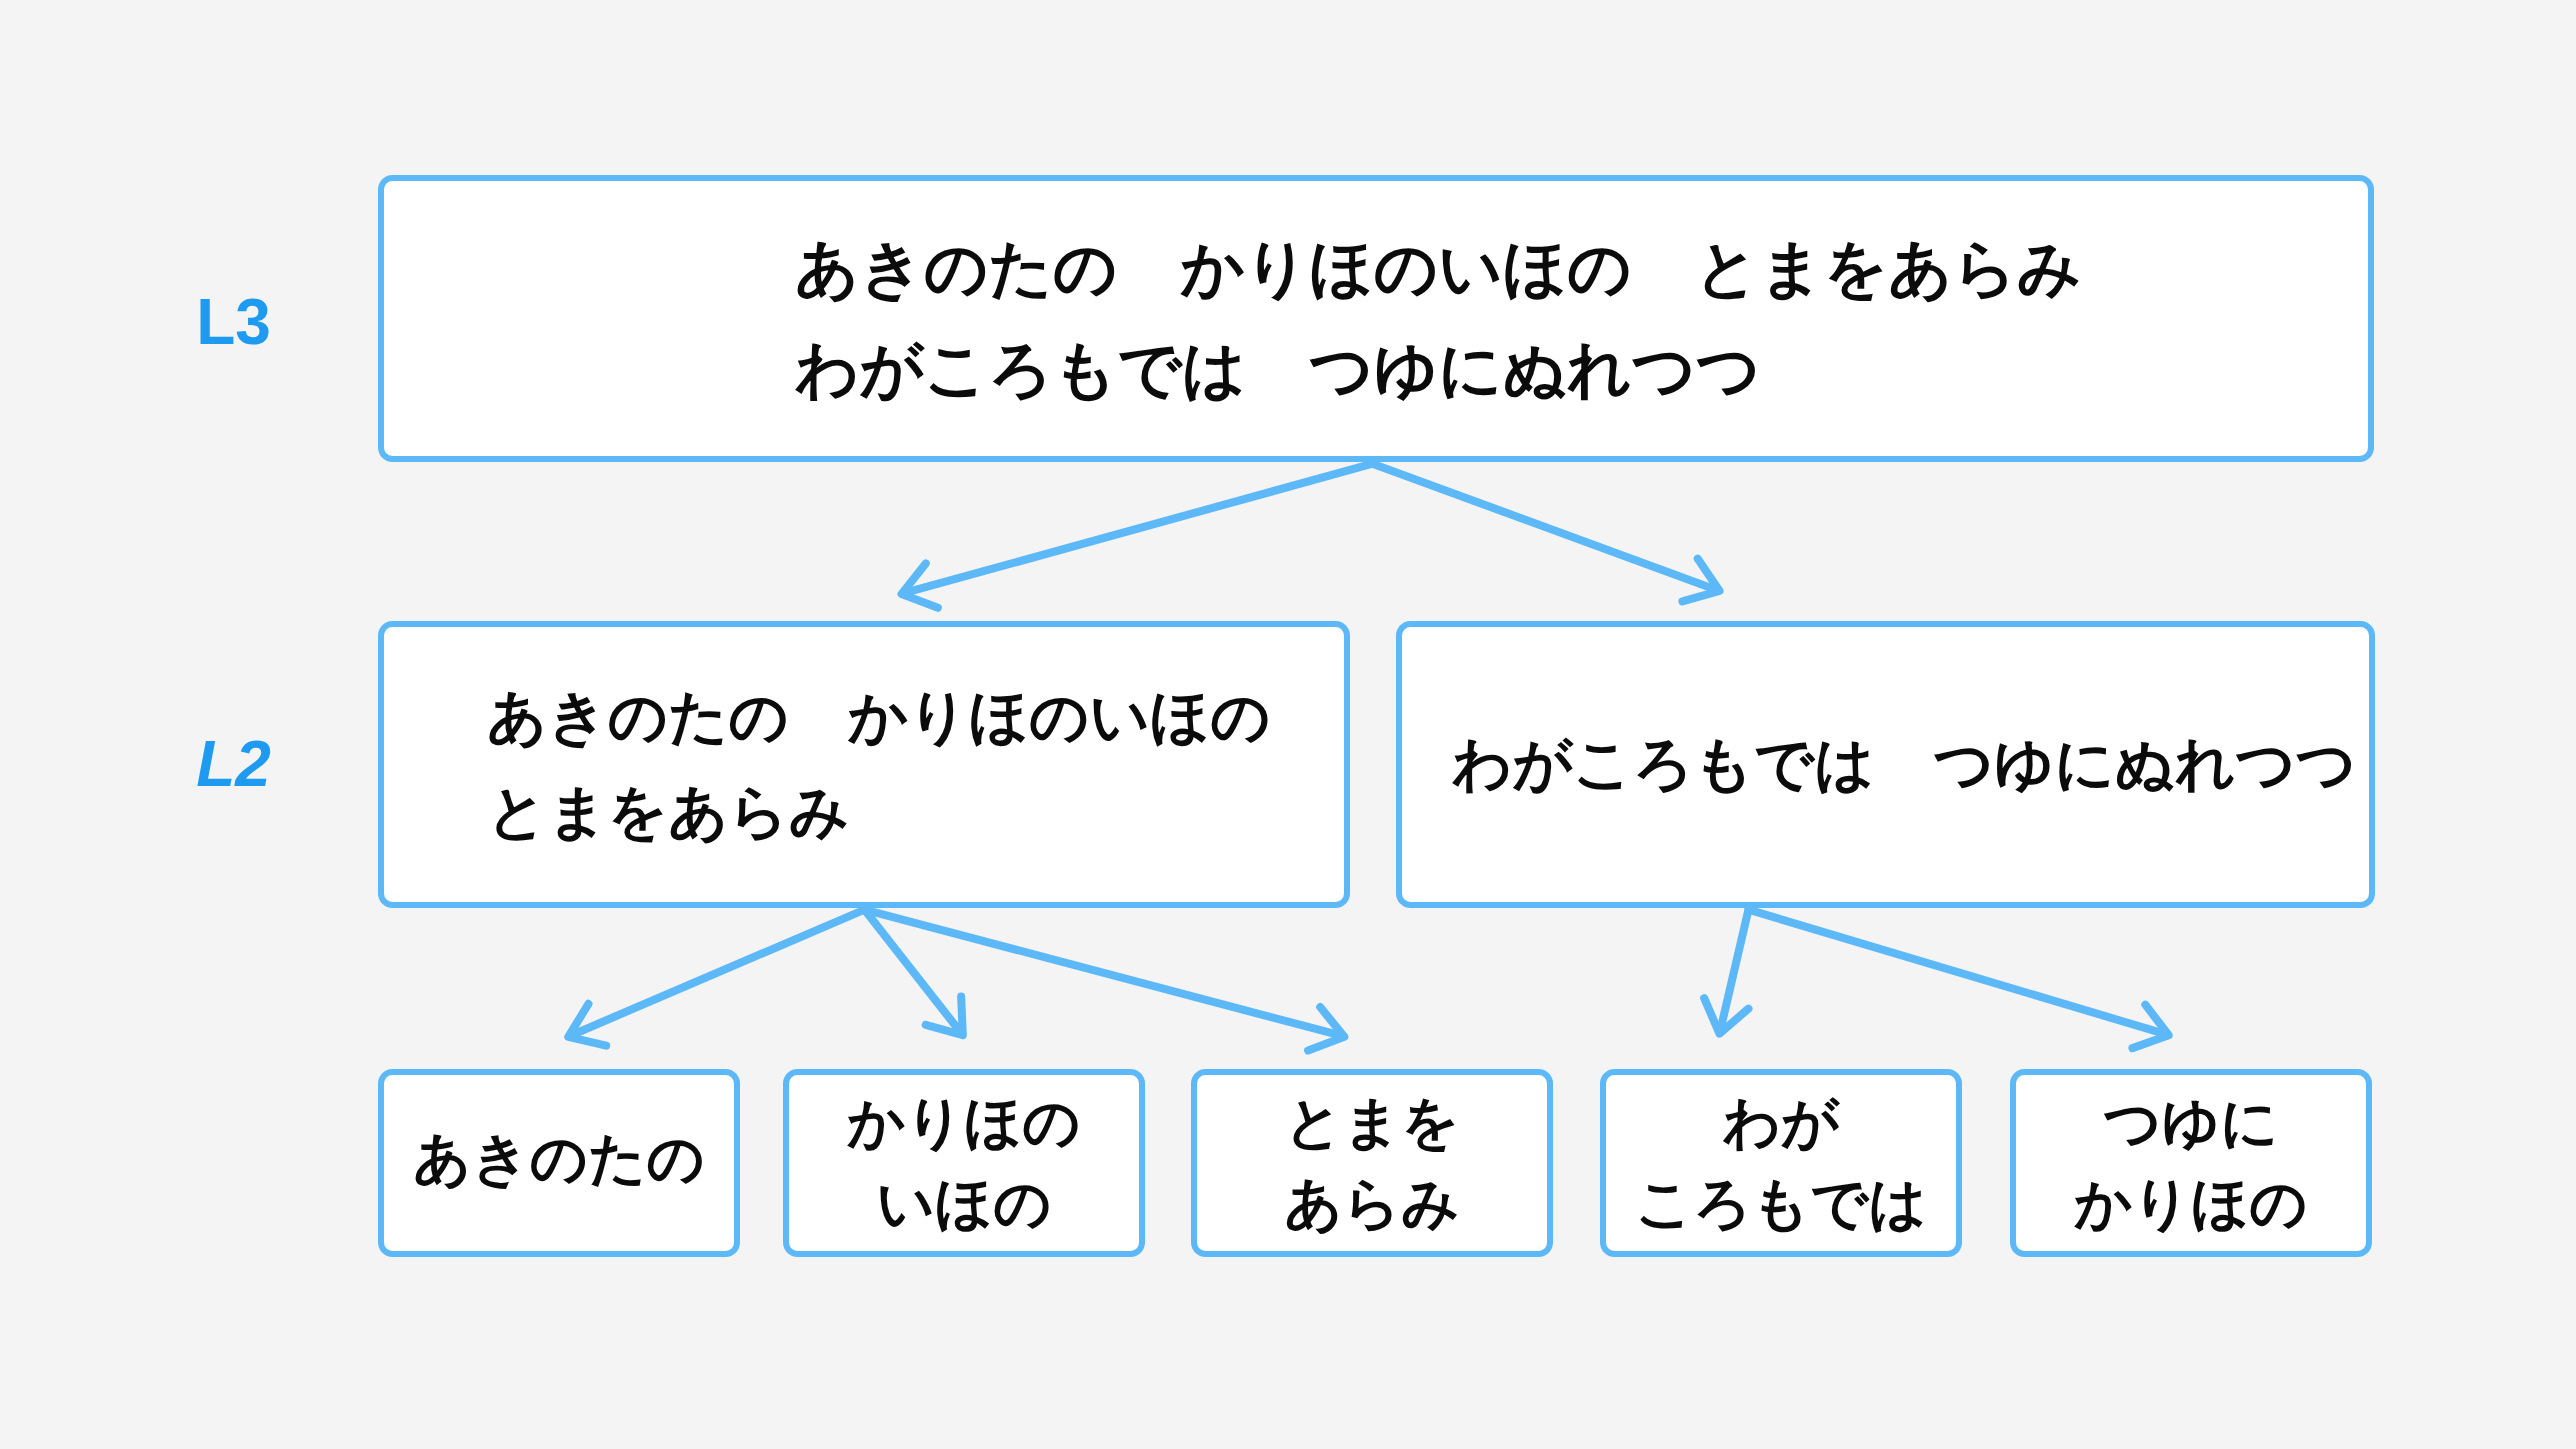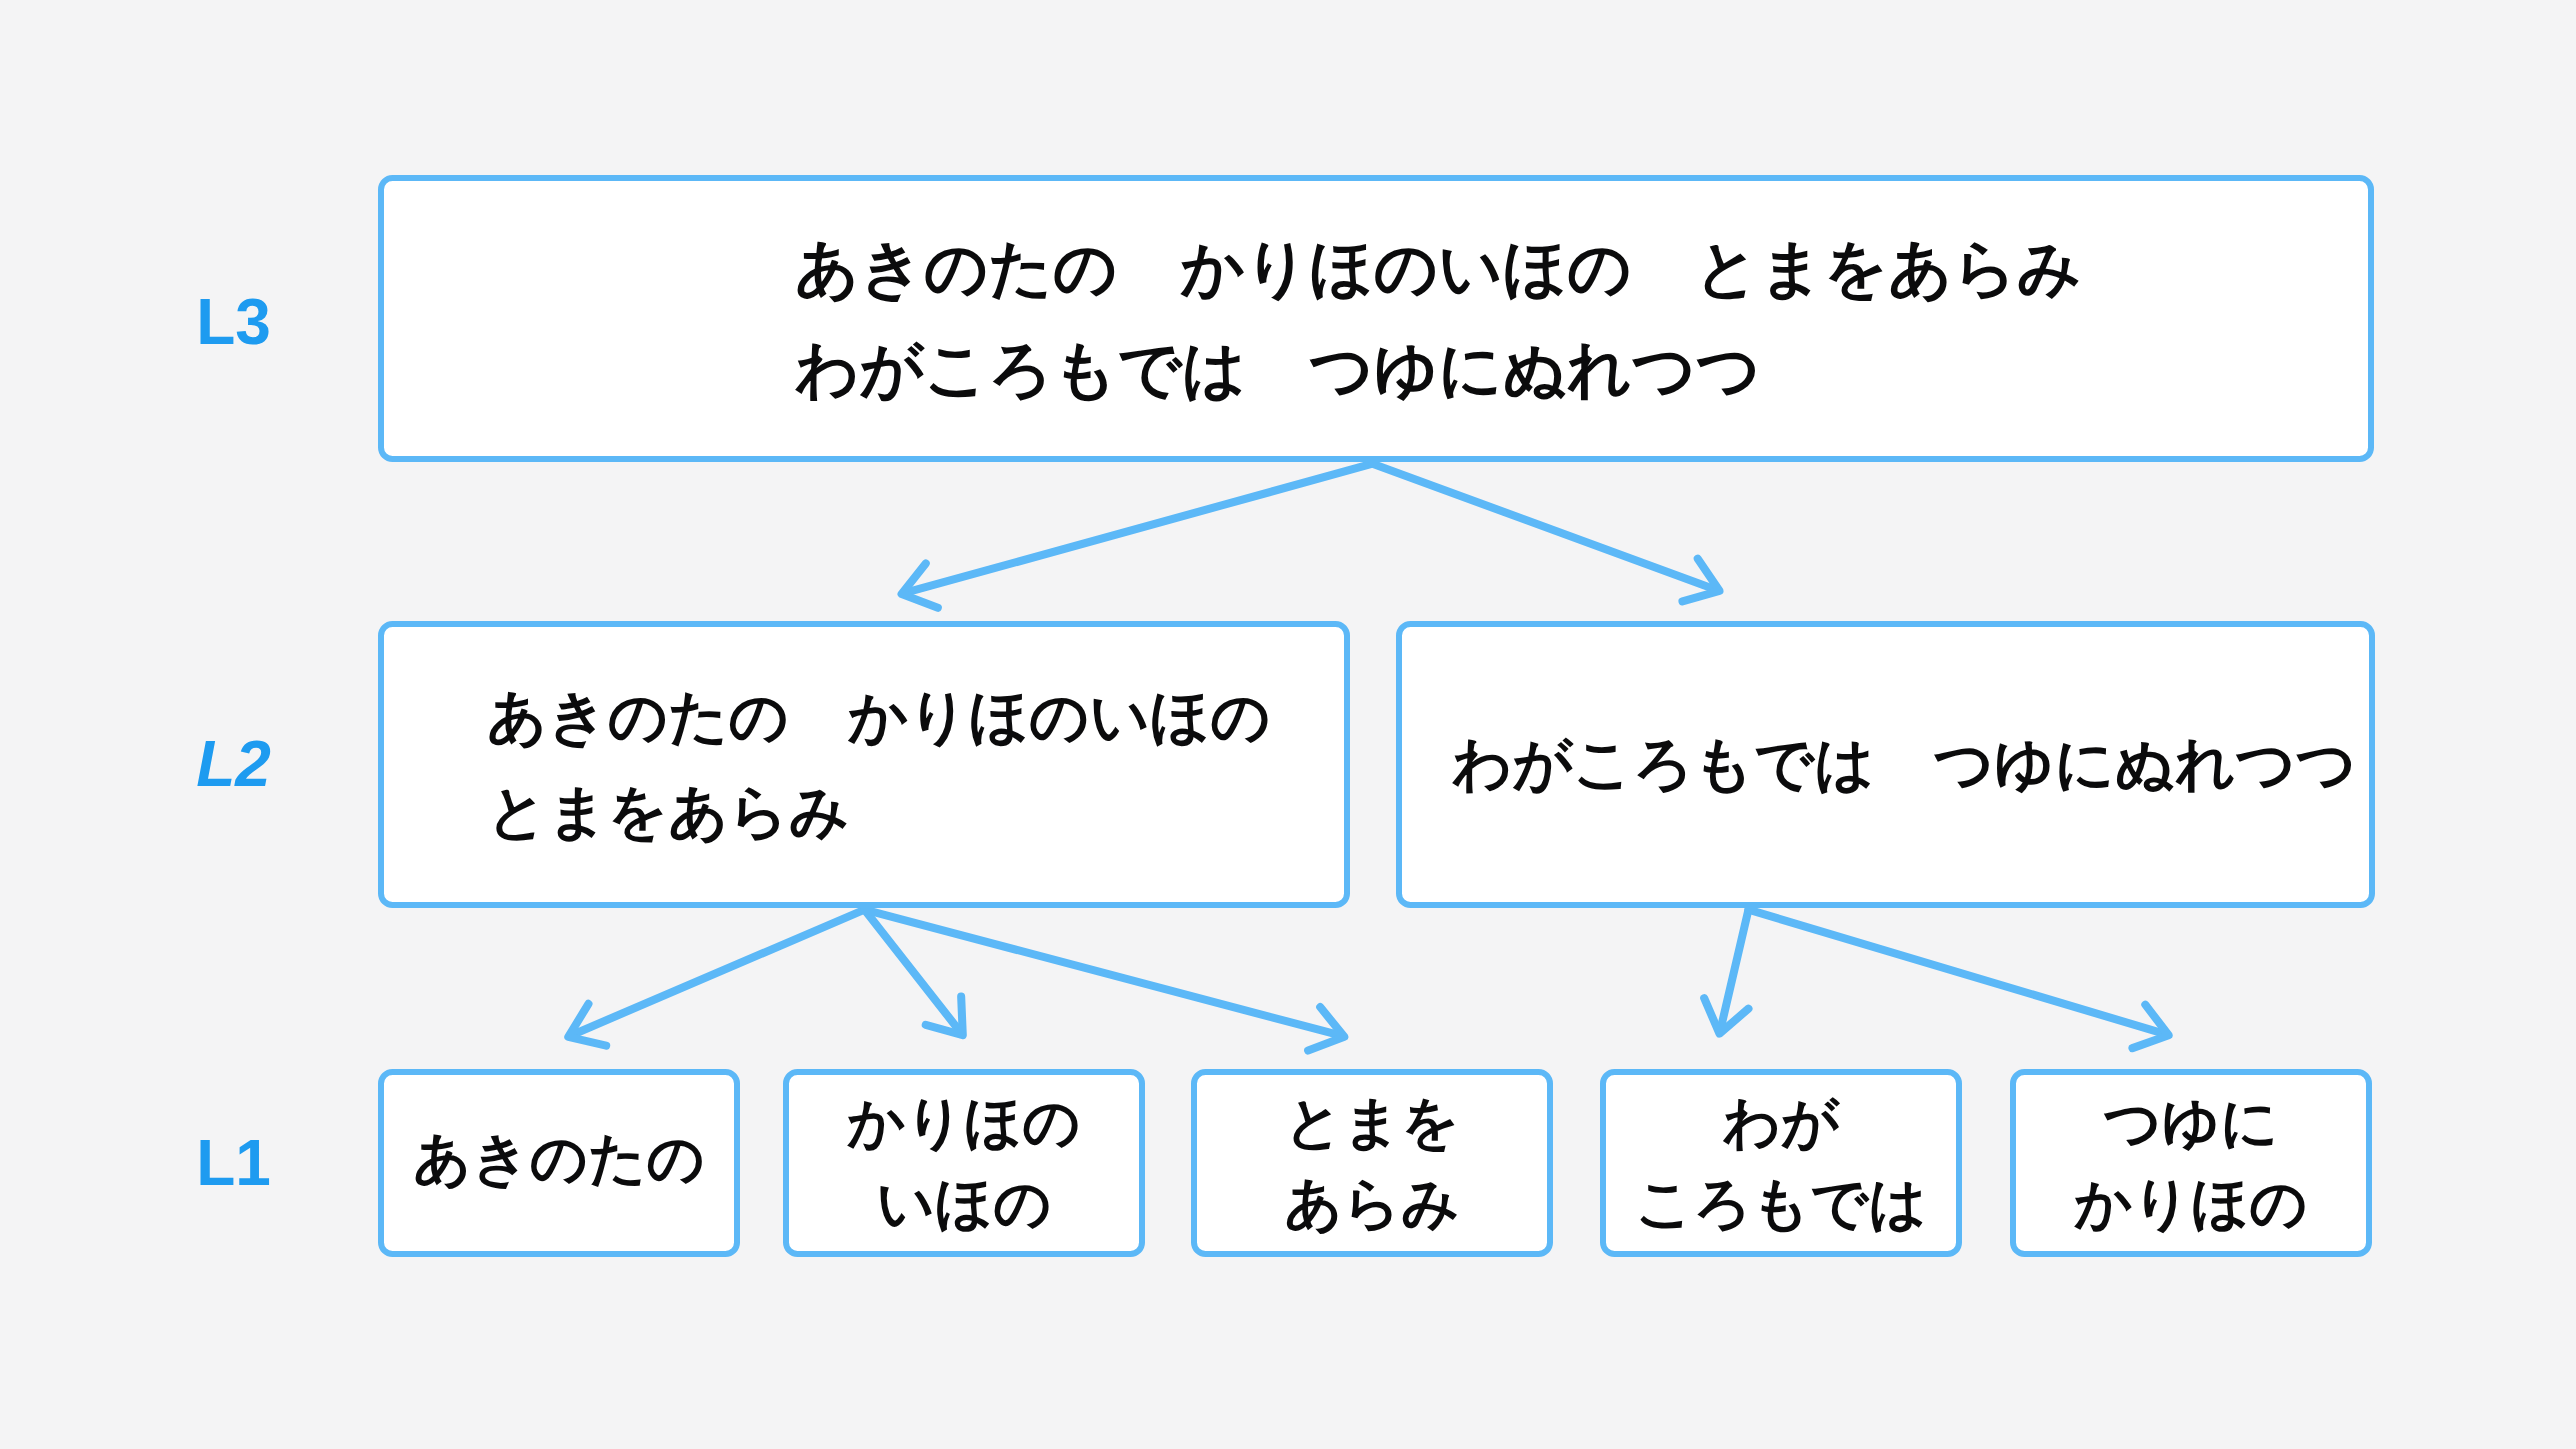--- a/index.html
+++ b/index.html
@@ -88,21 +88,20 @@
       <polyline points="2117,1240 2136,1284 2172,1253"></polyline>
     </g>
     <g>
       <line x1="2172" y1="1130" x2="2688" y2="1284"></line>
       <polyline points="2649,1302 2694,1286 2665,1248"></polyline>
     </g>
   </svg>
 
   <div class="level-label" id="label-l3">L3</div>
   <div class="level-label" id="label-l2">L2</div>
-  <div class="level-label" id="label-l1">L1</div>
 
   <div class="node" id="l3-box">
     <div class="line">あきのたの　かりほのいほの　とまをあらみ</div>
     <div class="line">わがころもでは　つゆにぬれつつ</div>
   </div>
 
   <div class="node" id="l2-box-left">
     <div class="line">あきのたの　かりほのいほの</div>
     <div class="line">とまをあらみ</div>
   </div>

